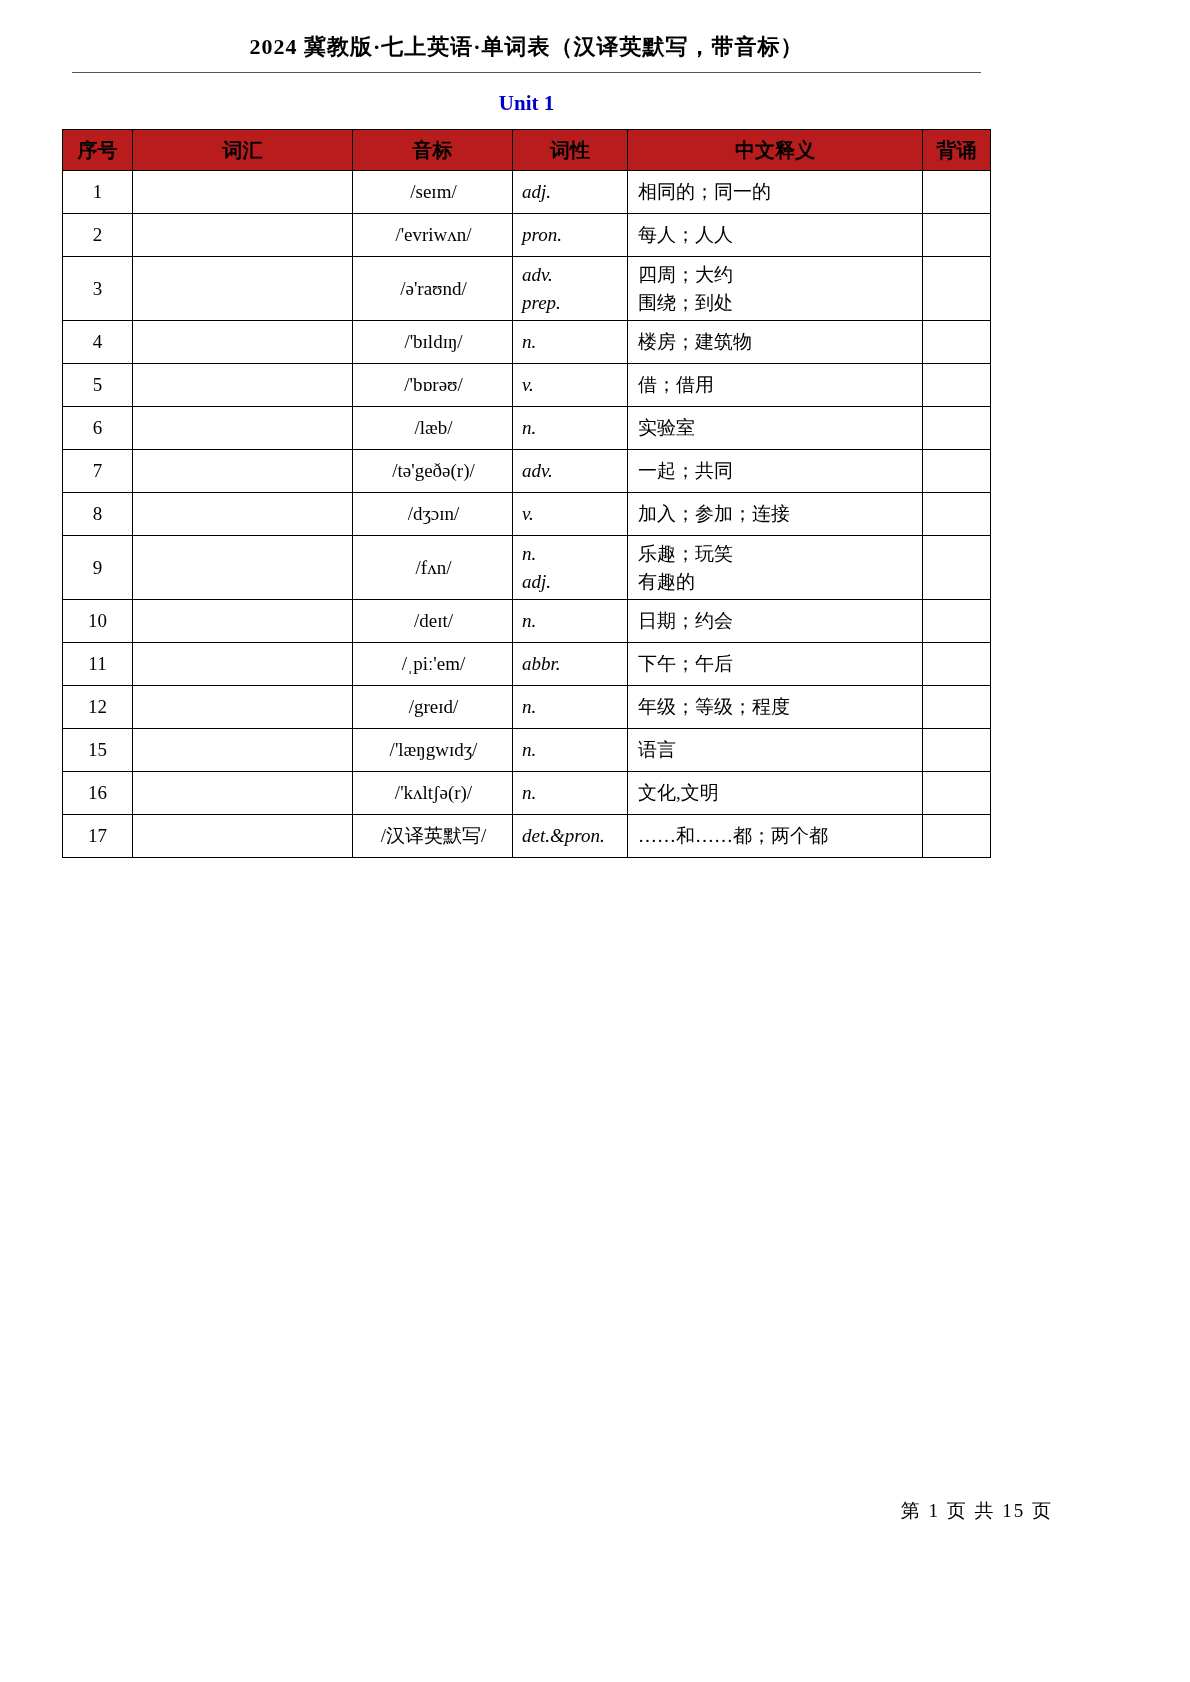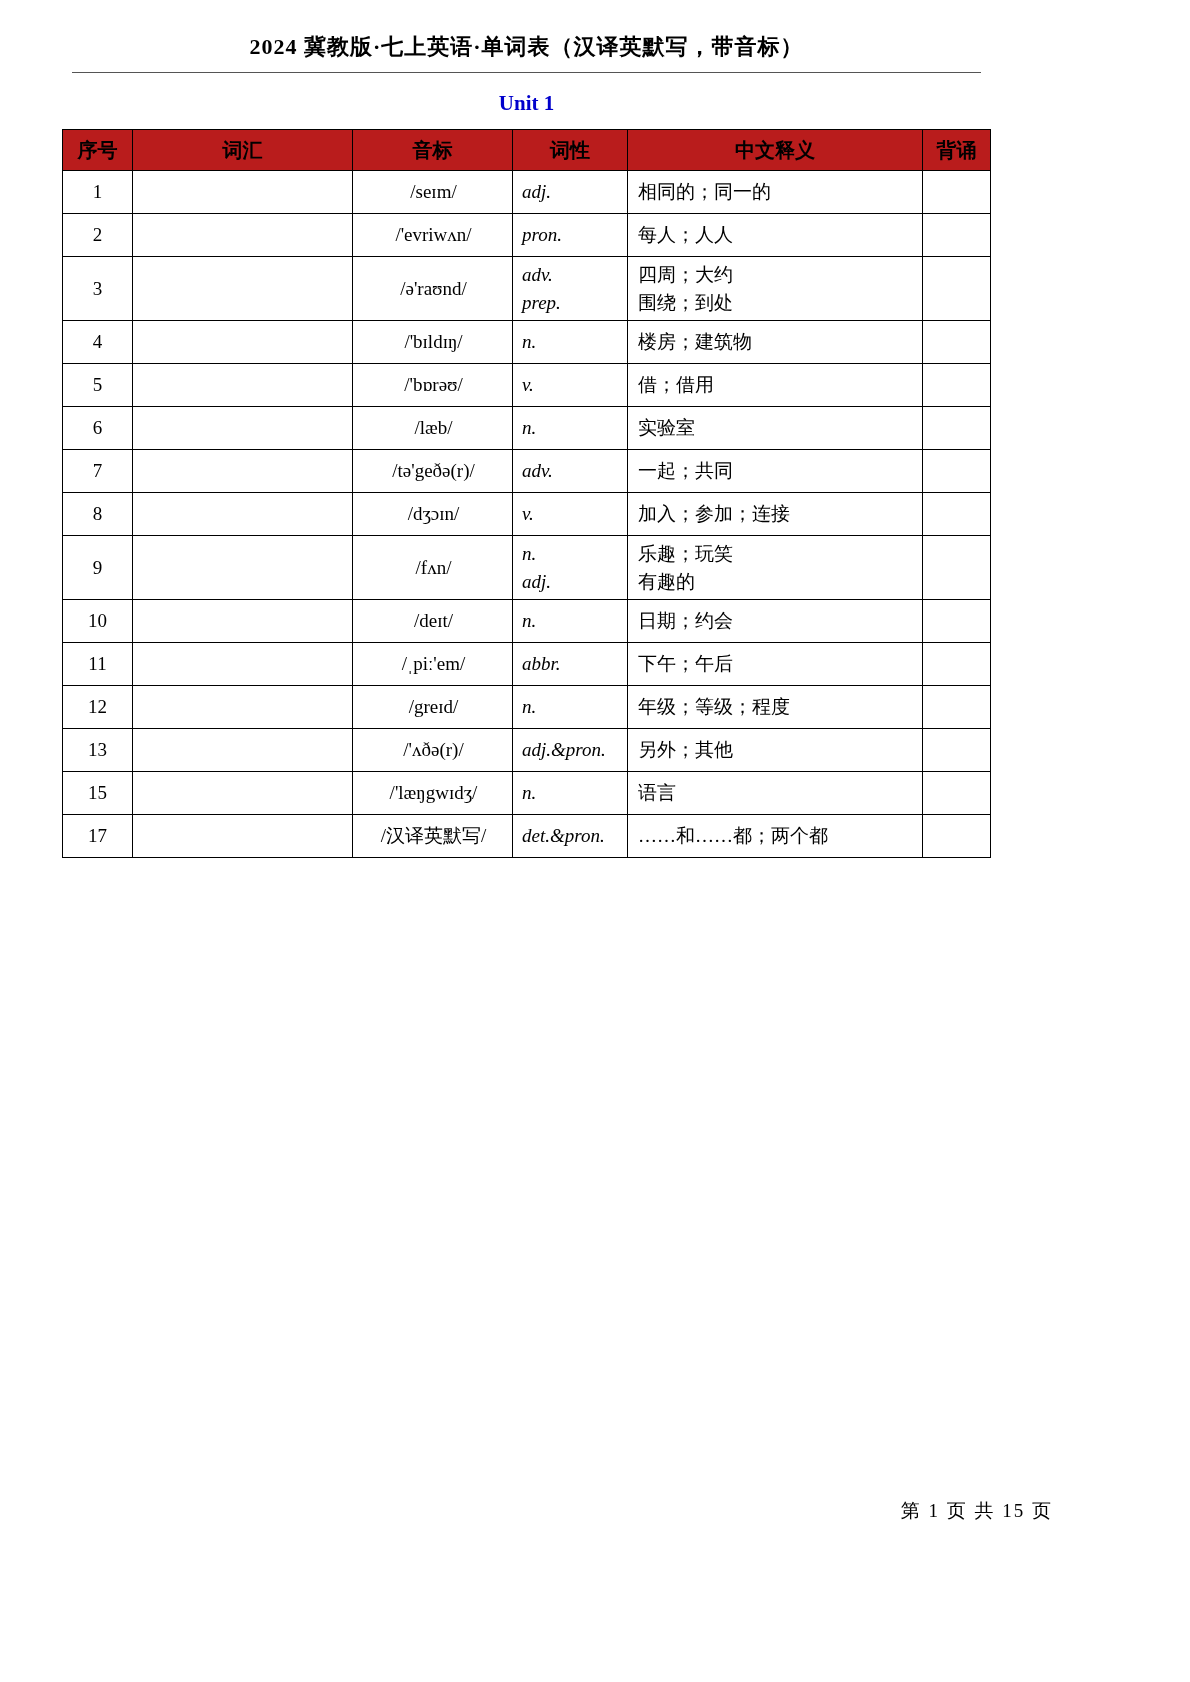--- a/index.html
+++ b/index.html
@@ -199,33 +199,33 @@
         </tr>
         <tr>
           <td class="col-no">12</td>
           <td class="col-word"></td>
           <td class="col-phon">/greɪd/</td>
           <td class="col-pos">n.</td>
           <td class="col-meaning">年级；等级；程度</td>
           <td class="col-recite"></td>
         </tr>
         <tr>
-          <td class="col-no">13</td>
-          <td class="col-word"></td>
-          <td class="col-phon">/'ʌðə(r)/</td>
-          <td class="col-pos">adj.&amp;pron.</td>
-          <td class="col-meaning">另外；其他</td>
-          <td class="col-recite"></td>
-        </tr>
-        <tr>
           <td class="col-no">15</td>
           <td class="col-word"></td>
           <td class="col-phon">/'læŋgwɪdʒ/</td>
           <td class="col-pos">n.</td>
           <td class="col-meaning">语言</td>
+          <td class="col-recite"></td>
+        </tr>
+        <tr>
+          <td class="col-no">16</td>
+          <td class="col-word"></td>
+          <td class="col-phon">/'kʌltʃə(r)/</td>
+          <td class="col-pos">n.</td>
+          <td class="col-meaning">文化,文明</td>
           <td class="col-recite"></td>
         </tr>
         <tr>
           <td class="col-no">17</td>
           <td class="col-word"></td>
           <td class="col-phon">/汉译英默写/</td>
           <td class="col-pos">det.&amp;pron.</td>
           <td class="col-meaning">……和……都；两个都</td>
           <td class="col-recite"></td>
         </tr>

